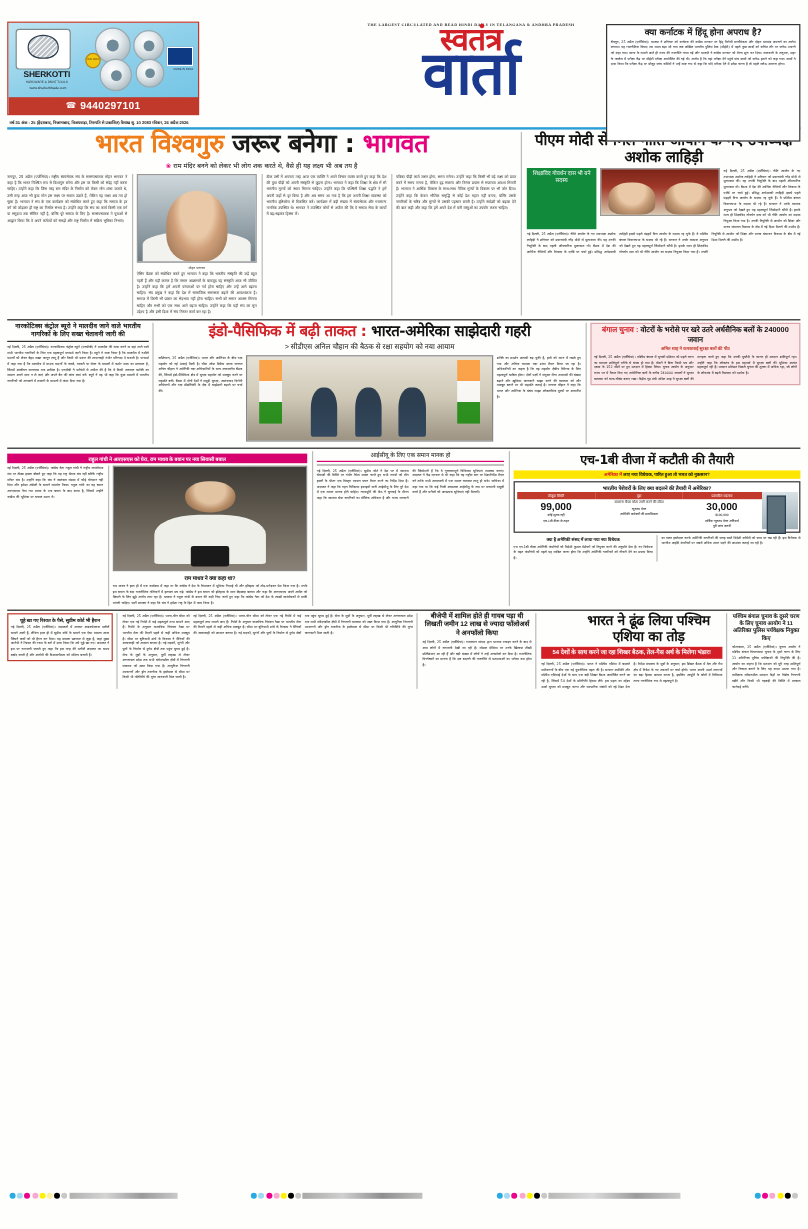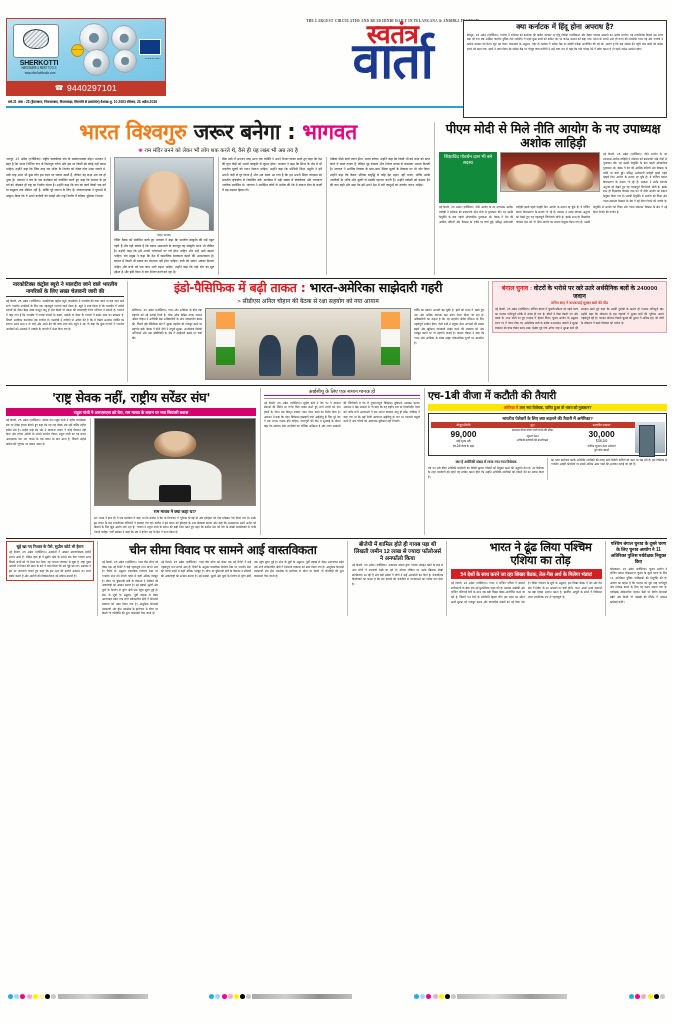--- a/index.html
+++ b/index.html
@@ -60,21 +60,21 @@
     background:#0d3a82; border:0.7px solid #fff;
   }
   .ad-seal {
     position:absolute; left:64px; bottom:20px; width:13px; height:13px; border-radius:50%;
     background:#f1c40f; border:0.6px solid #b8860b; font-size:2.4px; color:#5d4a00;
     display:flex; align-items:center; justify-content:center; text-align:center; line-height:1;
   }
   .ad-made { position:absolute; right:4px; bottom:18px; font-size:2.3px; color:#1a2a4a; }
   .ad-phone {
     position:absolute; left:0; right:0; bottom:0; height:14px; background:#c0392b;
-    color:#fff; font-size:8.5px; font-weight:normal; display:flex; align-items:center;
+    color:#fff; font-size:8.5px; font-weight:bold; display:flex; align-items:center;
     justify-content:center; letter-spacing:0.3px;
   }
   .ad-phone .ph-ic { font-size:7px; margin-right:3px; }
 
   .masthead-center { flex: 1; position: relative; text-align: center; padding: 0 4px; }
   .eng-tag {
     font-size: 3.3px; letter-spacing: 0.35px; color: #333; font-weight: bold;
     margin-top: 1px; font-family: "Liberation Serif", serif;
   }
   .title-red {
@@ -119,30 +119,30 @@
   
   .volline {
     display:flex; justify-content:space-between; align-items:center;
     font-size:3.4px; color:#111; padding: 1px 2px 2px 2px; font-weight:bold;
   }
   .volline .right { font-weight:bold; }
   .blue-rule { height: 1.6px; background: #2a9fd6; margin-bottom: 2px; }
 
   
   .kbox {
-    position:absolute; right: 6px; top: 20px; width: 204px; border: 1px solid #333;
+    position:absolute; right: 6px; top: 20px; width: 162px; border: 1px solid #333;
     background: #fff; padding: 2px 3px 2px 3px; height: 98px; overflow:hidden;
   }
   .kbox h2 {
     font-size: 7.2px; text-align:center; color:#111; line-height:1.15;
     margin-bottom: 1.5px; font-family:"DejaVu Sans", sans-serif;
   }
 
   
-  .lead { display:flex; gap: 4px; margin-top: 14px; }
+  .lead { display:flex; gap: 4px; margin-top: 2px; }
   .lead-left { width: 424px; }
   .lead-head {
     font-size: 21px; font-weight: bold; text-align:center; line-height: 1.04;
     font-family: "DejaVu Sans", sans-serif; letter-spacing: -0.3px;
   }
   .lh-o { color: #ef7d1a; }
   .lh-k { color: #1a1a1a; }
   .lh-m { color: #e6007e; }
   .lead-sub {
     font-size: 5.4px; text-align:center; margin: 2.5px 0 3px; color:#111;
@@ -250,21 +250,21 @@
     width:20%; height:20%; background:#1a1a1a; border-radius:2px; }
   .mini-head { font-size:4.4px; text-align:center; font-weight:bold; color:#111; margin:1.5px 0; }
   .r3-b { width: 160px; border-left:0.6px solid #bbb; padding-left:3px; }
   .r3-b .kicker {
     font-size:5px; text-align:center; color:#111; border-bottom:0.8px solid #d6006e;
     padding-bottom:1px; margin-bottom:1.5px;
   }
   .r3-b h2 { font-size:7.6px; text-align:center; line-height:1.22; color:#111;
     font-family:"DejaVu Sans", sans-serif; }
   .r3-c { flex:1; border-left:0.6px solid #bbb; padding-left:3px; }
-  .r3-c h2 { font-size:10.5px; text-align:left; color:#111; letter-spacing:-0.3px;
+  .r3-c h2 { font-size:10.5px; text-align:center; color:#111; letter-spacing:-0.3px;
     font-family:"DejaVu Sans", sans-serif; }
   .yellow-bar {
     background:#ffe600; color:#111; font-size:3.8px; text-align:center; padding:1.2px 2px;
     margin:1.5px 0 2px; font-weight:bold;
   }
   .yellow-bar .rd { color:#d32027; }
   .info-card { border:0.8px solid #333; background:#fff; padding:1.5px; margin-bottom:2px; }
   .ic-title { font-size:4.3px; text-align:center; font-weight:bold; line-height:1.2; color:#111; }
   .ic-grid { display:flex; margin-top:1.5px; }
   .ic-col { flex:1; text-align:center; }
@@ -468,21 +468,20 @@
         <div class="body-text tiny" style="column-count:2; column-gap:3px;">नई दिल्ली, 25 अप्रैल (एजेंसियां)। पश्चिम बंगाल में चुनावी प्रक्रिया को पहले चरण का मतदान शांतिपूर्ण तरीके से संपन्न हो गया है। वोटरों ने बिना किसी भय और दबाव के 152 सीटों पर हुए मतदान में हिस्सा लिया। चुनाव आयोग के अनुसार राज्य भर में तैनात किए गए अर्धसैनिक बलों के करीब 240000 जवानों ने सुरक्षा व्यवस्था को चाक-चौबंद बनाए रखा। केंद्रीय गृह मंत्री अमित शाह ने सुरक्षा बलों की सराहना करते हुए कहा कि उनकी मुस्तैदी के कारण ही मतदान शांतिपूर्ण रहा। उन्होंने कहा कि लोकतंत्र के इस महापर्व में सुरक्षा बलों की भूमिका अत्यंत महत्वपूर्ण रही है। मतदान प्रतिशत पिछले चुनाव की तुलना में अधिक रहा, जो लोगों के लोकतंत्र में बढ़ते विश्वास को दर्शाता है।</div>
       </div>
     </div>
   </div>
 
   <div class="hr-thin"></div>
 
   <div class="row3">
 
     <div class="r3-a">
-      <h2>'राष्ट्र सेवक नहीं, राष्ट्रीय सरेंडर संघ'</h2>
       <div class="magenta-bar">राहुल गांधी ने आरएसएस को घेरा, राम माधव के बयान पर नया सियासी बवाल</div>
       <div class="r3-cols">
         <div style="width:80px">
           <div class="body-text tiny">नई दिल्ली, 25 अप्रैल (एजेंसियां)। कांग्रेस नेता राहुल गांधी ने राष्ट्रीय स्वयंसेवक संघ पर तीखा हमला बोलते हुए कहा कि यह राष्ट्र सेवक संघ नहीं बल्कि राष्ट्रीय सरेंडर संघ है। उन्होंने कहा कि संघ ने स्वतंत्रता संग्राम में कोई योगदान नहीं दिया और हमेशा अंग्रेजों के सामने समर्पण किया। राहुल गांधी का यह बयान आरएसएस नेता राम माधव के एक बयान के बाद आया है, जिसमें उन्होंने कांग्रेस की भूमिका पर सवाल उठाए थे।</div>
         </div>
         <div class="col-rule" style="flex:1; padding-left:3px">
           <div class="speaker-photo">
             <div class="sp-body"></div>
             <div class="sp-head"></div>
             <div class="sp-mic"></div>
@@ -544,21 +543,20 @@
   <div class="row4">
 
     <div class="r4-a">
       <div class="r4-box">
         <h4>चूहे खा गए रिश्वत के पैसे, सुप्रीम कोर्ट भी हैरान</h4>
         <div class="body-text tiny">नई दिल्ली, 25 अप्रैल (एजेंसियां)। अदालतों में अक्सर आश्चर्यजनक दलीलें सामने आती हैं, लेकिन हाल ही में सुप्रीम कोर्ट के सामने एक ऐसा मामला आया जिसने जजों को भी हैरान कर दिया। यह मामला भ्रष्टाचार से जुड़ा है, जहां मुख्य आरोपी ने रिश्वत की रकम के बारे में दावा किया कि उसे चूहे खा गए। अदालत ने इस पर नाराजगी जताते हुए कहा कि इस तरह की दलीलें अदालत का समय बर्बाद करती हैं और आरोपी की विश्वसनीयता को संदिग्ध बनाती हैं।</div>
       </div>
     </div>
 
     <div class="r4-b">
-      <h2>चीन सीमा विवाद पर सामने आई वास्तविकता</h2>
       <div style="display:flex; gap:3px;">
         <div class="body-text tiny" style="width:56px">नई दिल्ली, 25 अप्रैल (एजेंसियां)। भारत-चीन सीमा को लेकर एक नई रिपोर्ट में कई महत्वपूर्ण तथ्य सामने आए हैं। रिपोर्ट के अनुसार वास्तविक नियंत्रण रेखा पर भारतीय सेना की तैयारी पहले से कहीं अधिक मजबूत है। सीमा पर बुनियादी ढांचे के विकास ने सैनिकों की आवाजाही को आसान बनाया है। नई सड़कों, सुरंगों और पुलों के निर्माण से दुर्गम क्षेत्रों तक पहुंच सुगम हुई है। सेना के सूत्रों के अनुसार, पूर्वी लद्दाख से लेकर अरुणाचल प्रदेश तक सभी संवेदनशील क्षेत्रों में निगरानी व्यवस्था को उन्नत किया गया है। आधुनिक निगरानी उपकरणों और ड्रोन तकनीक के इस्तेमाल से सीमा पर किसी भी गतिविधि की तुरंत जानकारी मिल जाती है।</div>
         <div style="flex:1">
           <div class="body-text tiny" style="column-count:2; column-gap:3px;">नई दिल्ली, 25 अप्रैल (एजेंसियां)। भारत-चीन सीमा को लेकर एक नई रिपोर्ट में कई महत्वपूर्ण तथ्य सामने आए हैं। रिपोर्ट के अनुसार वास्तविक नियंत्रण रेखा पर भारतीय सेना की तैयारी पहले से कहीं अधिक मजबूत है। सीमा पर बुनियादी ढांचे के विकास ने सैनिकों की आवाजाही को आसान बनाया है। नई सड़कों, सुरंगों और पुलों के निर्माण से दुर्गम क्षेत्रों तक पहुंच सुगम हुई है। सेना के सूत्रों के अनुसार, पूर्वी लद्दाख से लेकर अरुणाचल प्रदेश तक सभी संवेदनशील क्षेत्रों में निगरानी व्यवस्था को उन्नत किया गया है। आधुनिक निगरानी उपकरणों और ड्रोन तकनीक के इस्तेमाल से सीमा पर किसी भी गतिविधि की तुरंत जानकारी मिल जाती है।</div>
         </div>
       </div>
     </div>
 
     <div class="r4-c">
       <h3>बीजेपी में शामिल होते ही गायब पड़ा थी लिखती जमीन 12 लाख से ज्यादा फॉलोअर्स ने अनफॉलो किया</h3>

